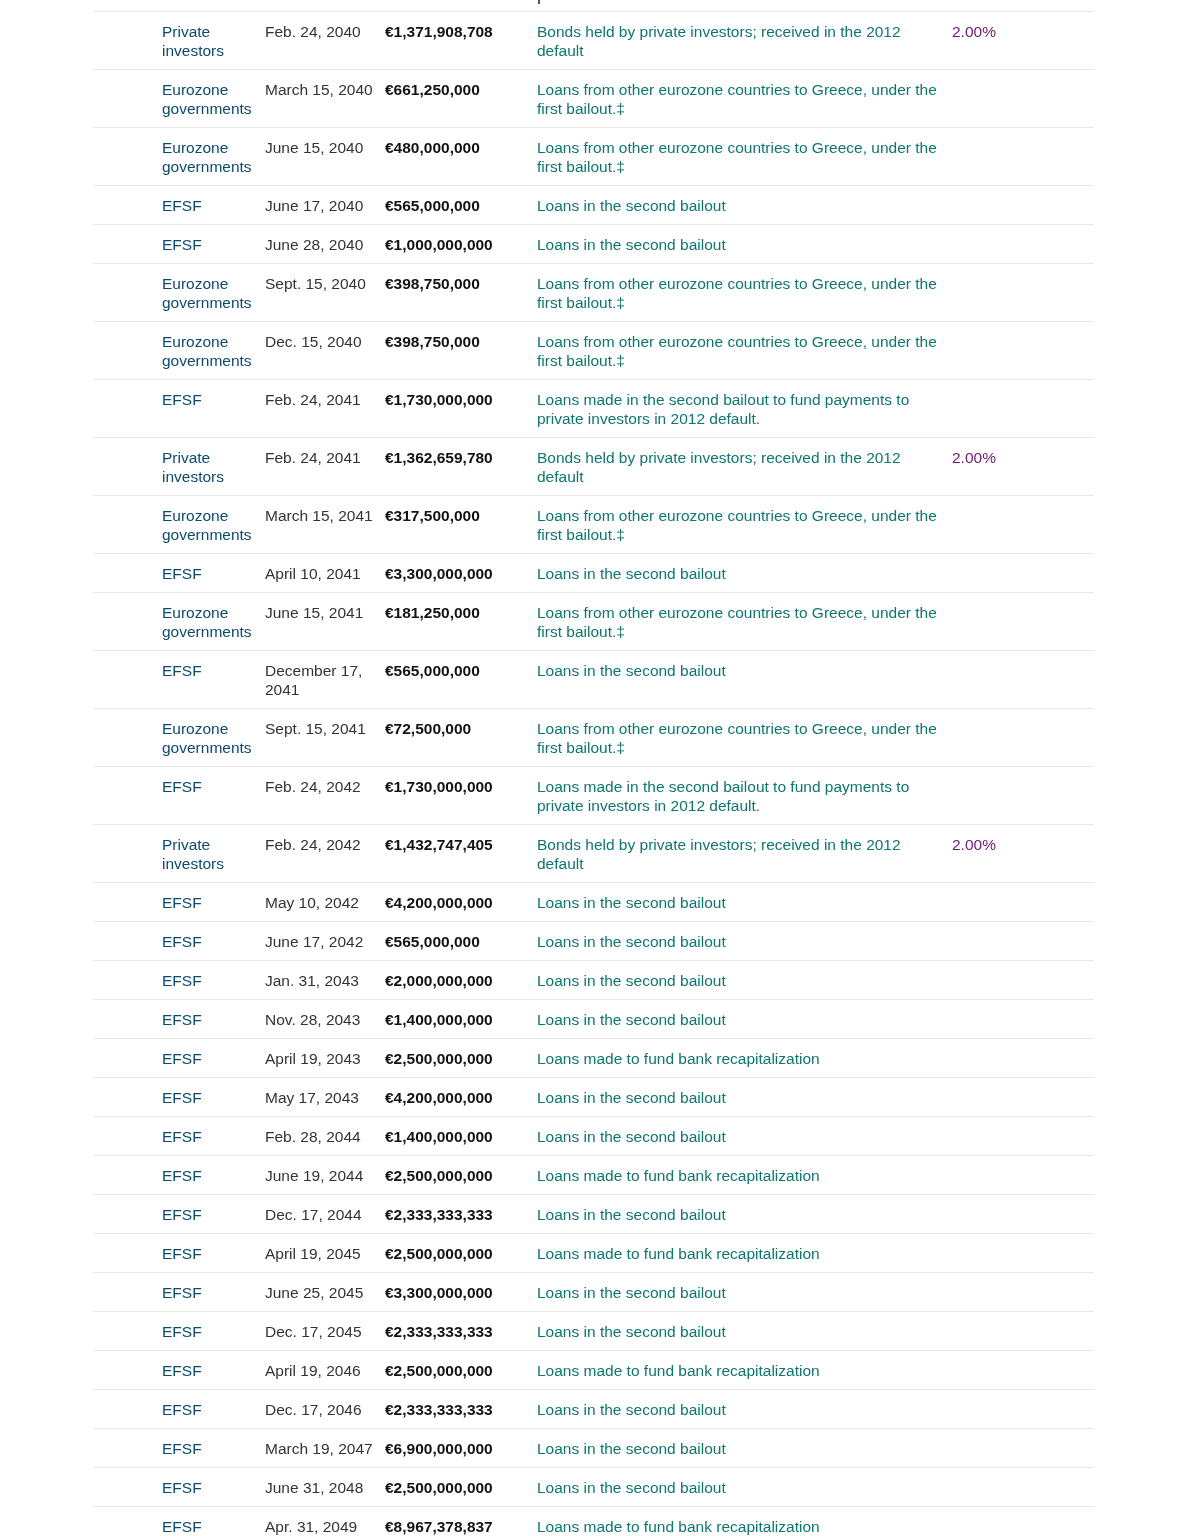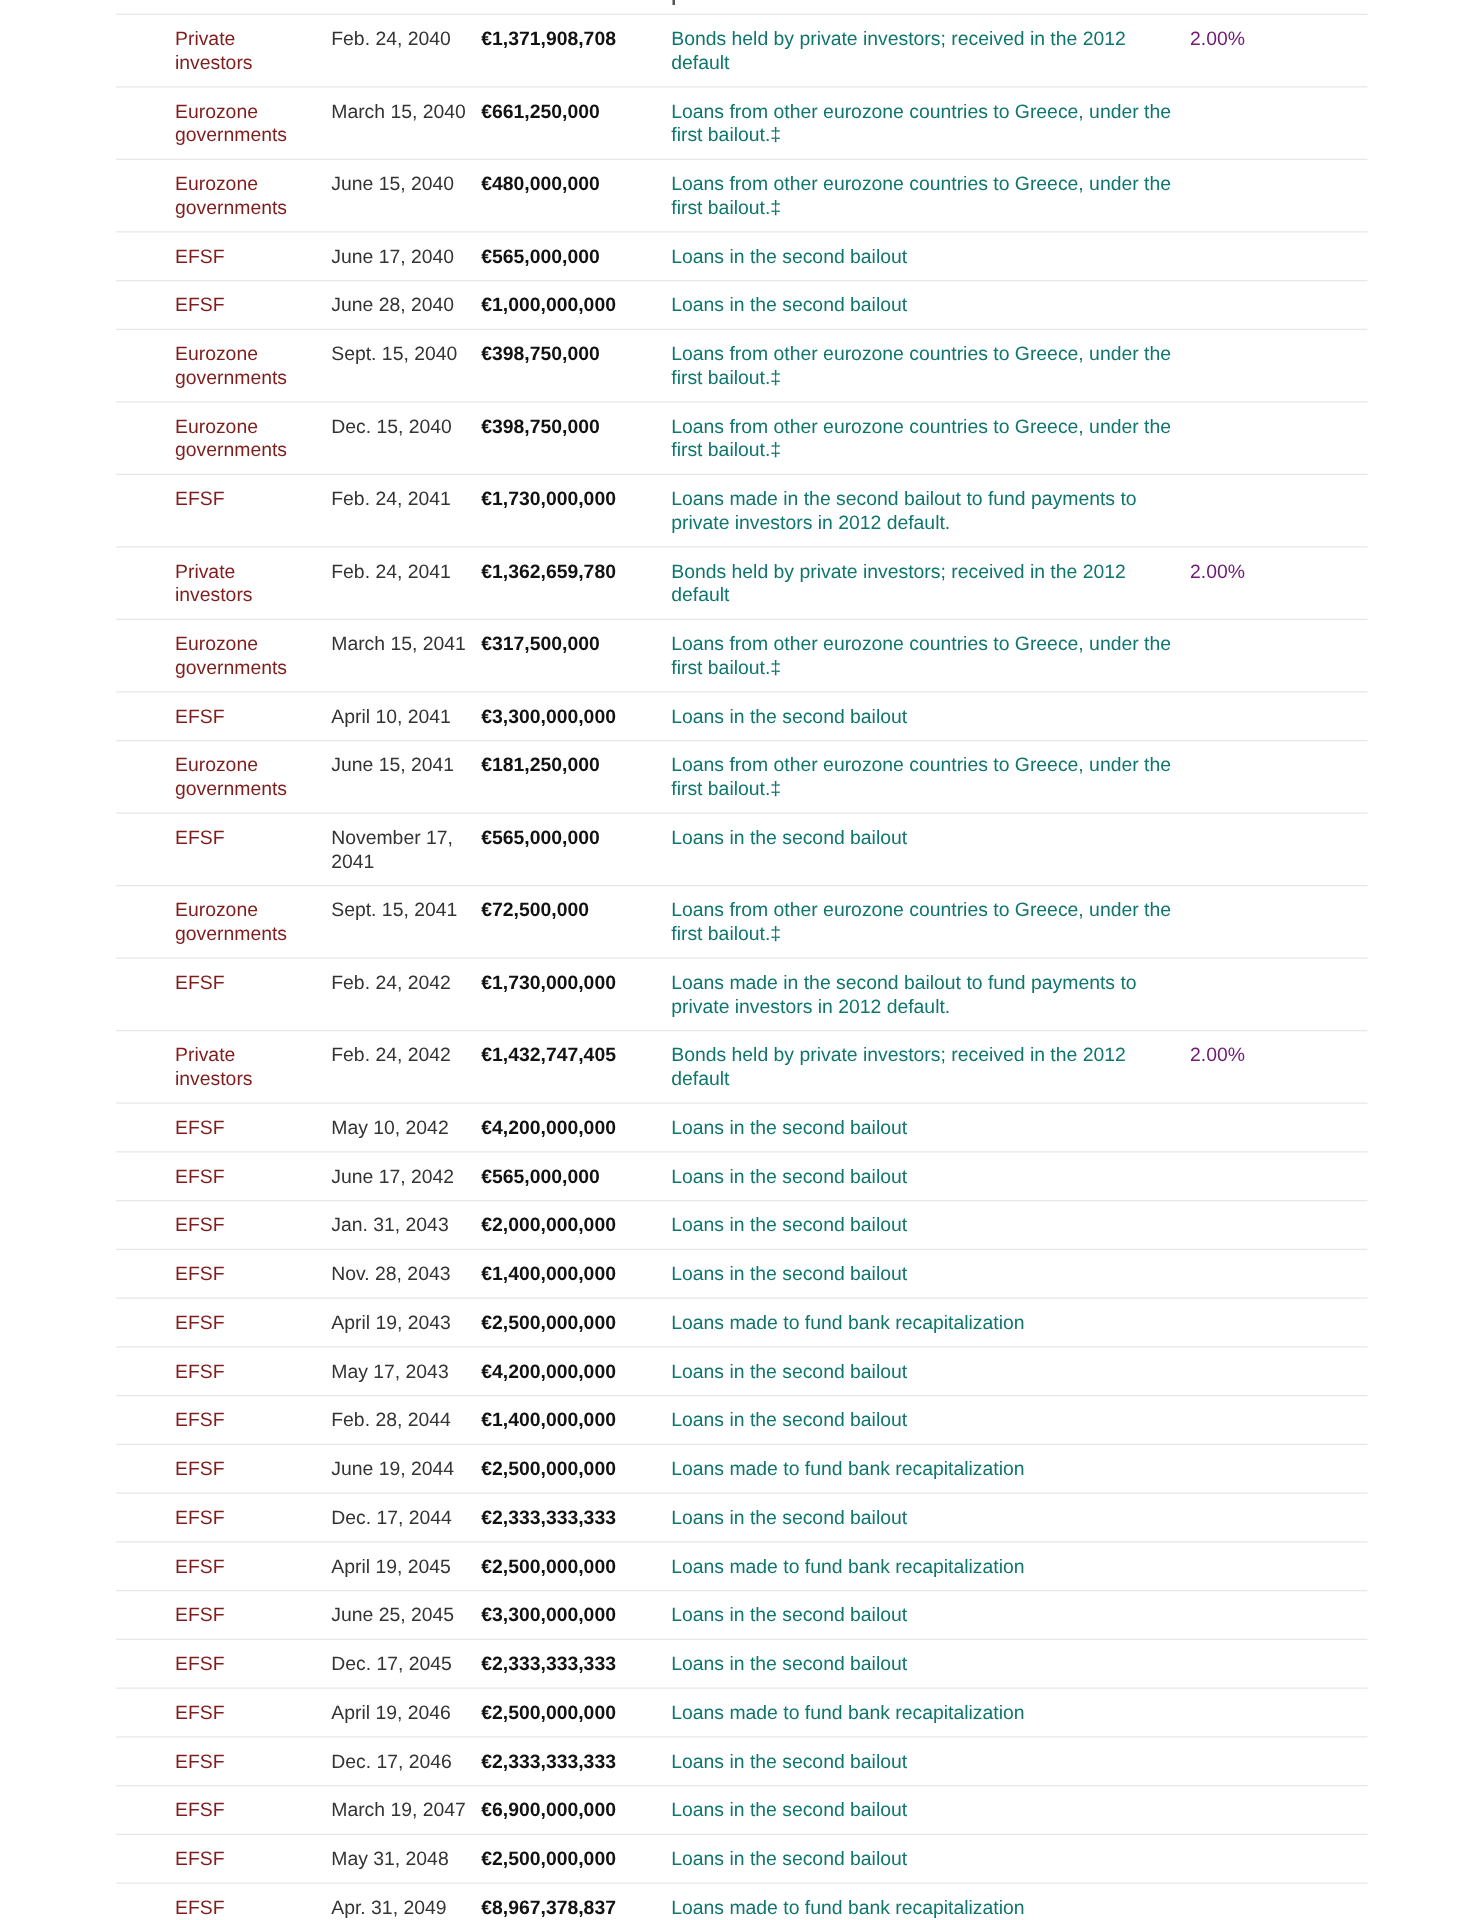--- a/index.html
+++ b/index.html
@@ -38,21 +38,22 @@
     padding: 10px 0 9px 47px;
     border-bottom: 1px solid #e7e7e5;
     font-size: 15.5px;
     line-height: 19px;
   }
   .row:last-child {
     border-bottom: 2px solid #e5e5e3;
   }
   .cell-creditor {
     white-space: pre-line;
-    color: #7f1d1d;
+    color: #0c4a6e;
+    margin-left: 22px;
   }
   .cell-date {
     color: #333333;
   }
   .cell-amount {
     font-weight: 700;
     color: #121212;
     font-variant-numeric: tabular-nums;
   }
   .cell-description {
@@ -180,21 +181,21 @@
 governments</div>
       <div class="cell-date">June 15, 2041</div>
       <div class="cell-amount">€181,250,000</div>
       <div class="cell-description">Loans from other eurozone countries to Greece, under the
 first bailout.‡</div>
       <div class="cell-rate"></div>
     </div>
 
     <div class="row">
       <div class="cell-creditor">EFSF</div>
-      <div class="cell-date">November 17, 2041</div>
+      <div class="cell-date">December 17, 2041</div>
       <div class="cell-amount">€565,000,000</div>
       <div class="cell-description">Loans in the second bailout</div>
       <div class="cell-rate"></div>
     </div>
 
     <div class="row">
       <div class="cell-creditor">Eurozone
 governments</div>
       <div class="cell-date">Sept. 15, 2041</div>
       <div class="cell-amount">€72,500,000</div>
@@ -337,21 +338,21 @@
     <div class="row">
       <div class="cell-creditor">EFSF</div>
       <div class="cell-date">March 19, 2047</div>
       <div class="cell-amount">€6,900,000,000</div>
       <div class="cell-description">Loans in the second bailout</div>
       <div class="cell-rate"></div>
     </div>
 
     <div class="row">
       <div class="cell-creditor">EFSF</div>
-      <div class="cell-date">May 31, 2048</div>
+      <div class="cell-date">June 31, 2048</div>
       <div class="cell-amount">€2,500,000,000</div>
       <div class="cell-description">Loans in the second bailout</div>
       <div class="cell-rate"></div>
     </div>
 
     <div class="row">
       <div class="cell-creditor">EFSF</div>
       <div class="cell-date">Apr. 31, 2049</div>
       <div class="cell-amount">€8,967,378,837</div>
       <div class="cell-description">Loans made to fund bank recapitalization</div>

